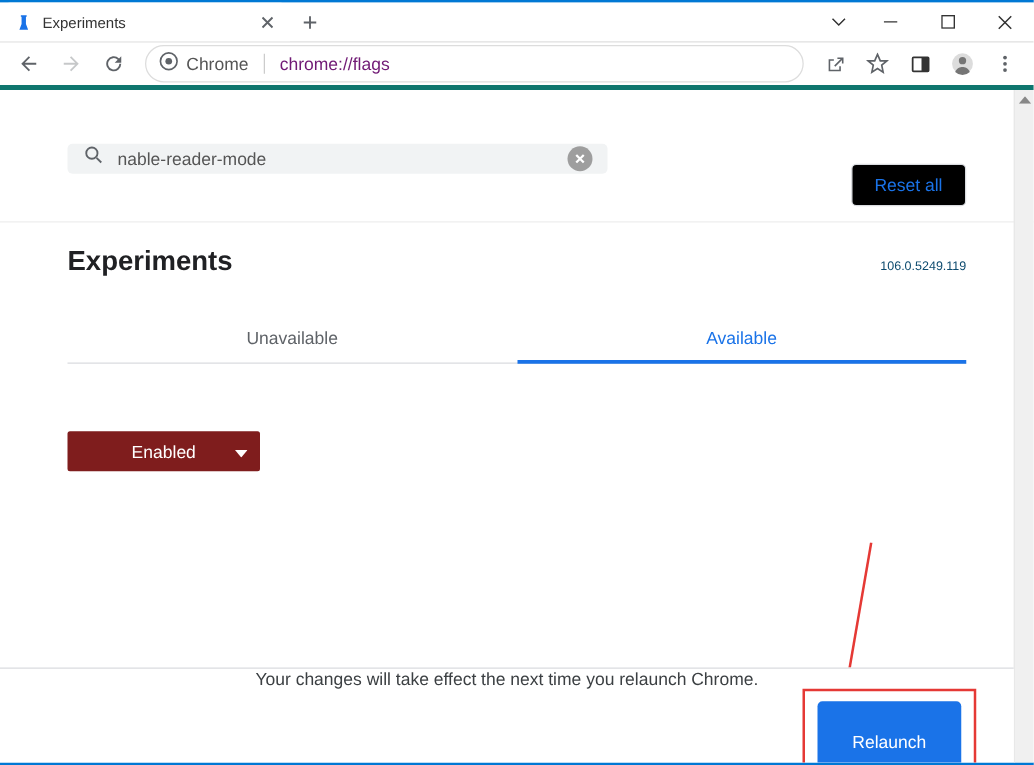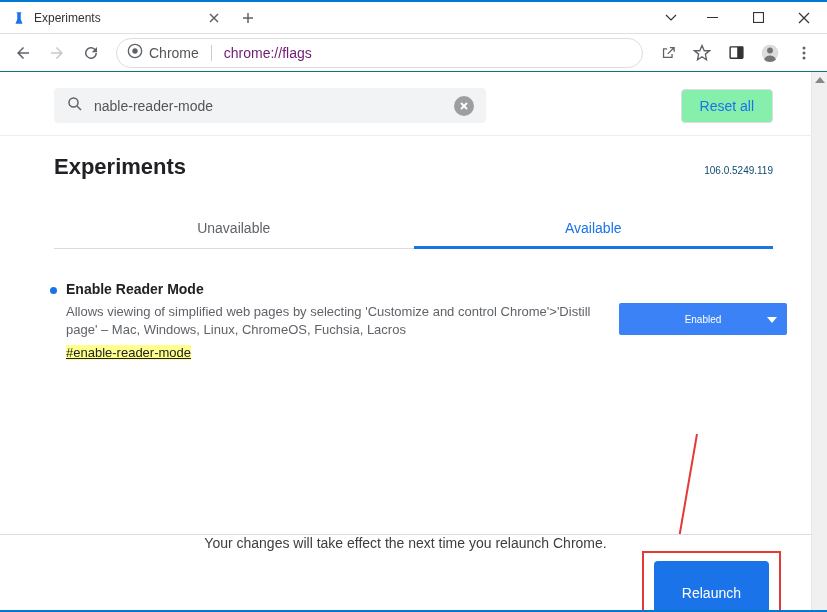--- a/index.html
+++ b/index.html
@@ -9,56 +9,56 @@
     .tab { display: flex; align-items: center; background: #fff; padding: 0 10px 0 12px; gap: 8px; width: 232px; border-top-left-radius: 8px; border-top-right-radius: 8px; position: relative; }
     .flask-icon { width: 14px; height: 14px; display: flex; align-items: center; justify-content: center; }
     .tab-title { font-size: 12px; color: #333; flex: 1; }
     .tab-close { width: 16px; height: 16px; display: flex; align-items: center; justify-content: center; cursor: pointer; }
     .newtab { width: 32px; display: flex; align-items: center; justify-content: center; cursor: pointer; }
     .titlebar-spacer { flex: 1; }
     .window-controls { display: flex; align-items: center; }
     .wc-btn { width: 46px; height: 32px; display: flex; align-items: center; justify-content: center; cursor: pointer; }
     .wc-caret { width: 36px; }
     
-    .toolbar { height: 38px; display: flex; align-items: center; padding: 0 8px; gap: 4px; border-bottom: 1px solid #0f766e; }
+    .toolbar { height: 38px; display: flex; align-items: center; padding: 0 8px; gap: 4px; border-bottom: 4px solid #0f766e; }
     .tb-btn { width: 30px; height: 30px; display: flex; align-items: center; justify-content: center; cursor: pointer; border-radius: 50%; }
     .tb-btn.disabled { opacity: 0.35; }
     .omnibox { flex: 1; height: 30px; background: #fff; border: 1px solid #ddd; border-radius: 15px; display: flex; align-items: center; padding: 0 10px; margin: 0 6px; }
     .site-icon { display: flex; align-items: center; gap: 6px; padding-right: 10px; }
     .chrome-text { font-size: 14px; color: #555; }
     .divider { width: 1px; height: 16px; background: #ccc; margin: 0 2px; }
     .url-text { font-size: 14px; color: #701a75; margin-left: 10px; }
     
     .page-body { position: relative; height: 540px; }
     .scrollbar { position: absolute; right: 0; top: 0; bottom: 0; width: 16px; background: #f0f0f0; border-left: 1px solid #e8e8e8; }
     .scroll-up { height: 16px; display: flex; align-items: center; justify-content: center; }
     
     .search-row { display: flex; align-items: center; padding: 16px 54px 12px 54px; gap: 12px; border-bottom: 1px solid #eee; }
-    .searchbox { flex: 0 0 432px; height: 35px; background: #f1f3f4; border-radius: 4px; display: flex; align-items: center; padding: 0 12px; gap: 10px; }
+    .searchbox { flex: 0 0 432px; height: 24px; background: #f1f3f4; border-radius: 4px; display: flex; align-items: center; padding: 0 12px; gap: 10px; }
     .searchbox input { border: none; background: transparent; outline: none; font-size: 14px; flex: 1; color: #555; }
     .clear-search { width: 20px; height: 20px; border-radius: 50%; background: #9e9e9e; display: flex; align-items: center; justify-content: center; cursor: pointer; }
-    .reset-btn { margin-left: auto; border: 1px solid #dadce0; background: #86efac; color: #1a73e8; font-size: 14px; font-weight: 500; padding: 8px 18px; border-radius: 4px; cursor: pointer; }
+    .reset-btn { margin-left: auto; border: 1px solid #dadce0; background: #000000; color: #1a73e8; font-size: 14px; font-weight: 500; padding: 8px 18px; border-radius: 4px; cursor: pointer; margin-top: 43px; }
     
     .header-row { display: flex; align-items: baseline; padding: 18px 54px 10px 54px; }
     .page-title { font-size: 22px; color: #202124; }
     .version { margin-left: auto; font-size: 10px; color: #0c4a6e; }
     
     .tabs-row { display: flex; margin: 18px 54px 0 54px; border-bottom: 1px solid #dadce0; }
     .flag-tab { flex: 1; text-align: center; padding: 12px 0; font-size: 14px; color: #5f6368; cursor: pointer; position: relative; }
     .flag-tab.active { color: #1a73e8; }
     .flag-tab.active::after { content: ''; position: absolute; bottom: -1px; left: 0; right: 0; height: 3px; background: #1a73e8; }
     
     .flag-item { display: flex; padding: 32px 54px 0 54px; gap: 20px; }
     .flag-left { flex: 1; position: relative; padding-left: 12px; }
     .flag-dot { position: absolute; left: -4px; top: 6px; width: 7px; height: 7px; border-radius: 50%; background: #1a73e8; }
     .flag-title { font-size: 14px; font-weight: 600; color: #202124; margin-bottom: 6px; }
     .flag-desc { font-size: 13px; color: #5f6368; line-height: 1.4; }
     .flag-hash { display: inline-block; font-size: 13px; color: #202124; background: #ffff8d; margin-top: 6px; text-decoration: underline; }
     .flag-right { width: 154px; padding-top: 22px; }
-    .flag-select { width: 168px; height: 32px; background: #3b82f6; color: #fff; border: none; font-size: 10px; border-radius: 2px; display: flex; align-items: center; justify-content: center; gap: 28px; cursor: pointer; position: relative; }
+    .flag-select { width: 154px; height: 32px; background: #7f1d1d; color: #fff; border: none; font-size: 14px; border-radius: 2px; display: flex; align-items: center; justify-content: center; gap: 28px; cursor: pointer; position: relative; }
     .chevron-down { position: absolute; right: 10px; }
     
     .arrow { position: absolute; right: 110px; top: 362px; pointer-events: none; }
     
     .bottom-bar { position: absolute; left: 0; right: 16px; bottom: 0; height: 78px; border-top: 1px solid #dadce0; display: flex; align-items: center; padding: 0 30px 0 30px; background: #fff; flex-direction: column; }
     .bottom-text { font-size: 14px; color: #3c4043; }
     .relaunch-wrap { margin-left: auto; border: 2px solid #e53935; padding: 8px 10px; }
     .relaunch-btn { background: #1a73e8; color: #fff; border: none; font-size: 14px; font-weight: 500; padding: 24px 28px; border-radius: 4px; cursor: pointer; }
   </style>
 </head>
@@ -200,26 +200,20 @@
     <h1 class="page-title">Experiments</h1>
     <span class="version">106.0.5249.119</span>
   </div>
 
   <div class="tabs-row">
     <div class="flag-tab">Unavailable</div>
     <div class="flag-tab active">Available</div>
   </div>
 
   <div class="flag-item">
-    <div class="flag-left">
-      <div class="flag-dot"></div>
-      <div class="flag-title">Enable Reader Mode</div>
-      <div class="flag-desc">Allows viewing of simplified web pages by selecting 'Customize and control Chrome'&gt;'Distill page' – Mac, Windows, Linux, ChromeOS, Fuchsia, Lacros</div>
-      <a class="flag-hash">#enable-reader-mode</a>
-    </div>
     <div class="flag-right">
       <div class="flag-select">
         <span>Enabled</span>
         <span class="chevron-down">
           <svg width="10" height="6" viewBox="0 0 10 6">
               <path fill="#fff" d="M0 0l5 6 5-6z"></path>
             </svg>
         </span>
       </div>
     </div>

